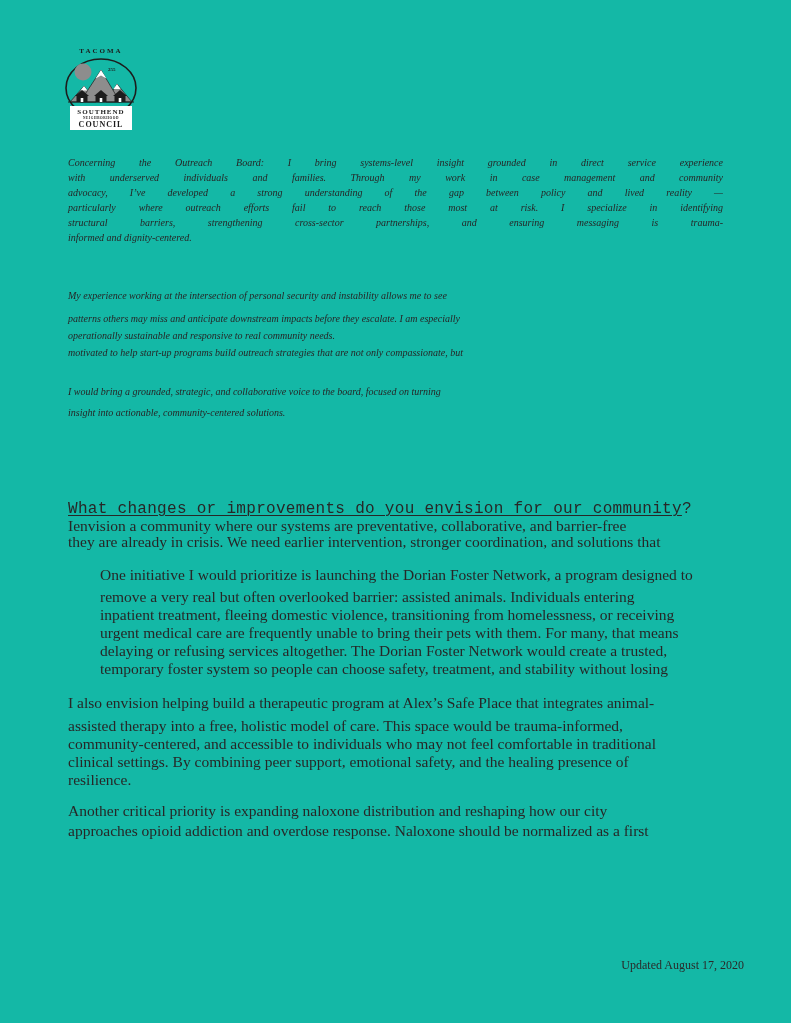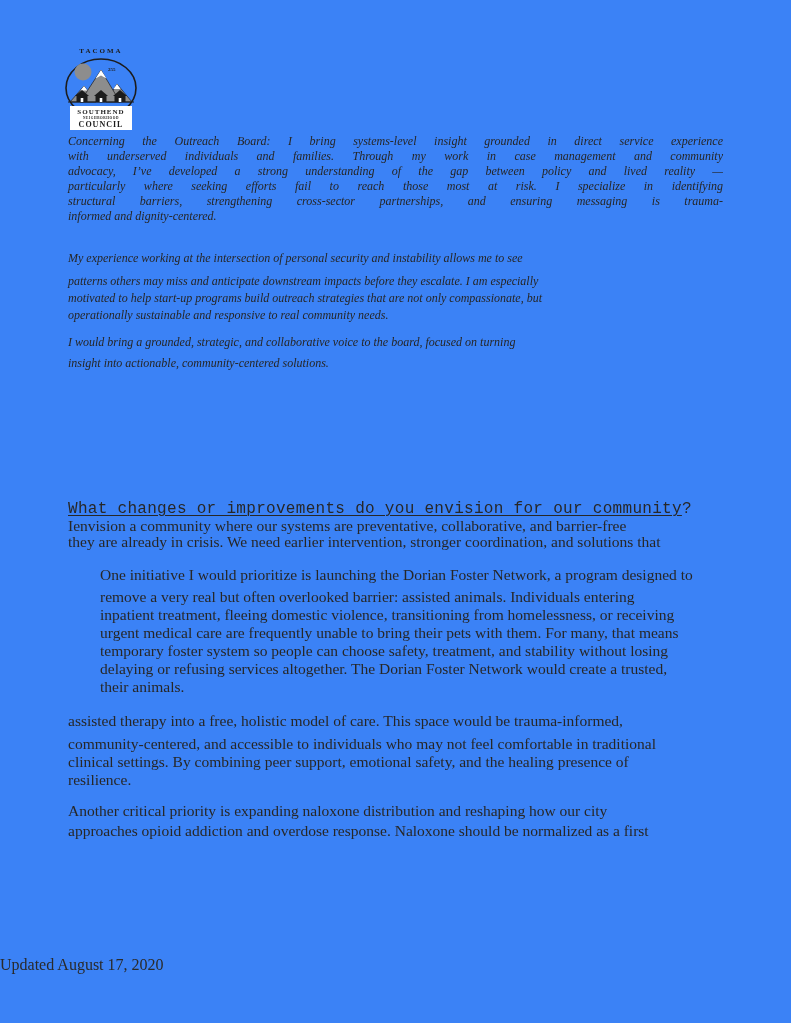--- a/index.html
+++ b/index.html
@@ -1,57 +1,57 @@
 <!DOCTYPE html>
 <html style="--ink: #1c1c1c; --gray: #8d8d8d;"><head>
 <meta charset="utf-8">
 <style>
   html,body{margin:0;padding:0;}
   body{
     width:791px;height:1023px;position:relative;background:#ffffff;
     font-family:"Liberation Serif", serif;color:#262626;overflow:hidden;
     -webkit-font-smoothing:antialiased;
   }
-  .page{position:absolute;inset:0;background:#3b82f6;}
+  .page{position:absolute;inset:0;background:#14b8a6;}
 
   
   #logo{position:absolute;left:62px;top:44px;width:78px;height:86px;}
 
   
-  #intro{position:absolute;left:68px;top:134px;width:655px;
-         font-style:italic;font-size:12px;letter-spacing:0px;}
+  #intro{position:absolute;left:68px;top:155px;width:655px;
+         font-style:italic;font-size:10px;letter-spacing:0px;}
   #intro .line{white-space:nowrap;}
   .para{margin:0;}
   .para.p1 .line{line-height:15px;white-space:normal;text-align:justify;text-align-last:justify;}
   .para.p1 .line:last-child{text-align-last:left;}
-  .para.p2{margin-top:26px;}
+  .para.p2{margin-top:42px;}
   .para.p2 .line{line-height:17px;}
   .para.p2 .line:first-child{margin-bottom:6px;}
-  .para.p3{margin-top:10px;font-family:Liberation Serif, serif;}
+  .para.p3{margin-top:22px;font-family:Liberation Serif, serif;}
   .para.p3 .line{line-height:17px;}
   .para.p3 .line:first-child{margin-bottom:4px;}
 
   
   #answer{position:absolute;left:68px;top:501px;width:670px;font-size:15.5px;color:#272727;}
   #answer .line{white-space:nowrap;}
   .heading{font-size:16px;line-height:17px;letter-spacing:0.3px;font-family:Liberation Mono, monospace;}
   .heading .u{text-decoration:underline;text-decoration-thickness:1px;text-underline-offset:2px;}
   .para.a1 .line{line-height:16px;}
   .para.a2{margin-top:16px;margin-left:32px;}
   .para.a2 .line{line-height:18px;}
   .para.a2 .line:first-child{margin-bottom:4px;}
   .para.a3{margin-top:16px;}
   .para.a3 .line{line-height:18px;}
   .para.a3 .line:first-child{margin-bottom:5px;}
   .para.a4{margin-top:12px;}
   .para.a4 .line{line-height:20px;}
 
   
-  #footer{position:absolute;left:0;top:956px;width:744px;text-align:left;
-          font-size:16px;line-height:18px;color:#2a2a2a;}
+  #footer{position:absolute;left:0;top:956px;width:744px;text-align:right;
+          font-size:12px;line-height:18px;color:#2a2a2a;}
 
   svg text{font-family:"Liberation Serif", serif;}
 </style>
 </head>
 <body>
 
 <div class="page">
 
   <div id="logo">
     <svg viewBox="0 0 78 86" width="78" height="86">
@@ -86,54 +86,54 @@
       <text x="39" y="75" text-anchor="middle" font-size="3.4" font-weight="bold" letter-spacing="0.6" fill="var(--ink)" id="logo-l2">NEIGHBORHOOD</text>
       <text x="39" y="83" text-anchor="middle" font-size="8" font-weight="bold" letter-spacing="1" fill="var(--ink)" id="logo-l3">COUNCIL</text>
     </svg>
   </div>
 
   <div id="intro">
     <div class="para p1">
         <div class="line">Concerning the Outreach Board: I bring systems-level insight grounded in direct service experience</div>
         <div class="line">with underserved individuals and families. Through my work in case management and community</div>
         <div class="line">advocacy, I’ve developed a strong understanding of the gap between policy and lived reality —</div>
-        <div class="line">particularly where seeking efforts fail to reach those most at risk. I specialize in identifying</div>
+        <div class="line">particularly where outreach efforts fail to reach those most at risk. I specialize in identifying</div>
         <div class="line">structural barriers, strengthening cross-sector partnerships, and ensuring messaging is trauma-</div>
         <div class="line">informed and dignity-centered.</div>
       </div>
     <div class="para p2">
         <div class="line">My experience working at the intersection of personal security and instability allows me to see</div>
         <div class="line">patterns others may miss and anticipate downstream impacts before they escalate. I am especially</div>
+        <div class="line">operationally sustainable and responsive to real community needs.</div>
         <div class="line">motivated to help start-up programs build outreach strategies that are not only compassionate, but</div>
-        <div class="line">operationally sustainable and responsive to real community needs.</div>
       </div>
     <div class="para p3">
         <div class="line">I would bring a grounded, strategic, and collaborative voice to the board, focused on turning</div>
         <div class="line">insight into actionable, community-centered solutions.</div>
       </div>
   </div>
 
   <div id="answer">
     <div class="heading">
       <span class="u">What changes or improvements do you envision for our community</span><span>?</span>
     </div>
     <div class="para a1">
         <div class="line">Ienvision a community where our systems are preventative, collaborative, and barrier-free</div>
         <div class="line">they are already in crisis. We need earlier intervention, stronger coordination, and solutions that</div>
       </div>
     <div class="para a2">
         <div class="line">One initiative I would prioritize is launching the Dorian Foster Network, a program designed to</div>
         <div class="line">remove a very real but often overlooked barrier: assisted animals. Individuals entering</div>
         <div class="line">inpatient treatment, fleeing domestic violence, transitioning from homelessness, or receiving</div>
         <div class="line">urgent medical care are frequently unable to bring their pets with them. For many, that means</div>
+        <div class="line">delaying or refusing services altogether. The Dorian Foster Network would create a trusted,</div>
         <div class="line">temporary foster system so people can choose safety, treatment, and stability without losing</div>
-        <div class="line">delaying or refusing services altogether. The Dorian Foster Network would create a trusted,</div>
-        <div class="line">their animals.</div>
       </div>
     <div class="para a3">
+        <div class="line">I also envision helping build a therapeutic program at Alex’s Safe Place that integrates animal-</div>
         <div class="line">assisted therapy into a free, holistic model of care. This space would be trauma-informed,</div>
         <div class="line">community-centered, and accessible to individuals who may not feel comfortable in traditional</div>
         <div class="line">clinical settings. By combining peer support, emotional safety, and the healing presence of</div>
         <div class="line">resilience.</div>
       </div>
     <div class="para a4">
         <div class="line">Another critical priority is expanding naloxone distribution and reshaping how our city</div>
         <div class="line">approaches opioid addiction and overdose response. Naloxone should be normalized as a first</div>
       </div>
   </div>

